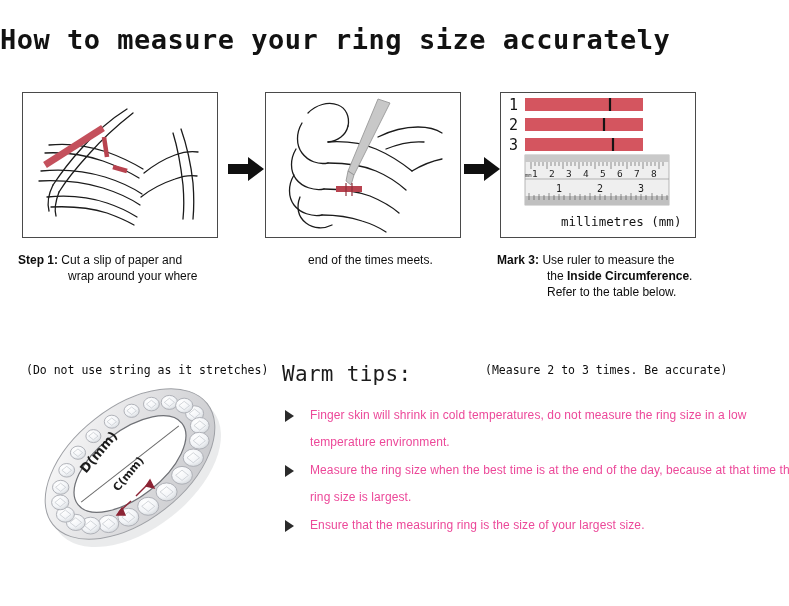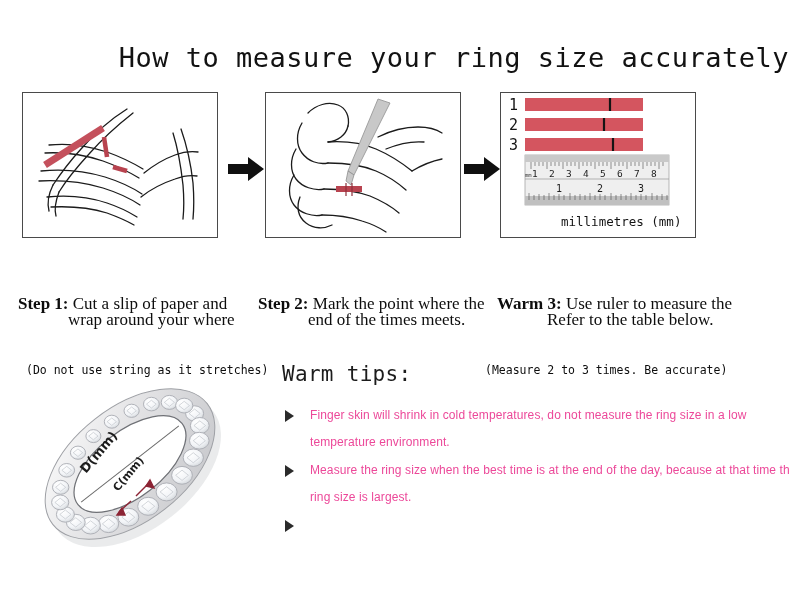--- a/index.html
+++ b/index.html
@@ -7,24 +7,24 @@
     width:789px;height:606px;
     background:#ffffff;
     font-family:"DejaVu Sans Mono","Liberation Mono",monospace;
     position:relative;overflow:hidden;
     -webkit-font-smoothing:antialiased;
   }
   .page{position:absolute;inset:0;}
 
   
   .title{
-    position:absolute;left:0;top:42px;width:789px;
-    text-align:right;
+    position:absolute;left:0;top:24px;width:789px;
+    text-align:left;
     font-family:"DejaVu Sans Mono","Liberation Mono",monospace;
-    font-size:27px;font-weight:400;letter-spacing:0.5px;
+    font-size:27px;font-weight:700;letter-spacing:0.5px;
     color:#121212;white-space:nowrap;
   }
 
   
   .panel{
     position:absolute;top:92px;height:146px;
     border:1.5px solid #4a4a4a;background:#fff;
     box-sizing:border-box;overflow:hidden;
   }
   #panel1{left:22px;width:196px;}
@@ -33,22 +33,22 @@
 
   .arrow{
     position:absolute;top:155px;width:40px;height:28px;
   }
   #arrow1{left:226px;}
   #arrow2{left:462px;}
 
   
   .cap{
     position:absolute;
-    font-family:Liberation Serif, serif;
-    font-size:17px;line-height:16px;color:#0d0d0d;margin-top:44px;
+    font-family:Liberation Sans, sans-serif;
+    font-size:12px;line-height:16px;color:#0d0d0d;
   }
   .cap b{font-weight:700;}
   .cap .ind{display:block;padding-left:50px;}
   #cap1{left:18px;top:252px;width:240px;}
   #cap2{left:258px;top:252px;width:240px;}
   #cap3{left:497px;top:252px;width:250px;}
 
   .note{
     position:absolute;
     font-family:"DejaVu Sans Mono","Liberation Mono",monospace;
@@ -273,28 +273,27 @@
   </div>
 
   <div class="cap" id="cap1">
     <span><b>Step 1:</b>
     <span>Cut a slip of paper and</span></span>
     <span class="ind">wrap around your where</span>
   </div>
   <div class="note" id="note1">(Do not use string as it stretches)</div>
 
   <div class="cap" id="cap2">
-    <span><b>Step 2:</b>
-    <span>Mark the point where the</span></span>
     <span class="ind">end of the times meets.</span>
   </div>
 
   <div class="cap" id="cap3">
-    <span><b>Warm 3:</b>
+    <span><b>Mark 3:</b>
     <span>Use ruler to measure the</span></span>
+    <span class="ind"><span>the </span><b>Inside Circumference</b><span>.</span></span>
     <span class="ind">Refer to the table below.</span>
   </div>
   <div class="note" id="note3">(Measure 2 to 3 times. Be accurate)</div>
 
   <div id="ring-figure">
     <svg width="236" height="232" viewBox="0 0 236 232">
       <defs>
         <linearGradient id="metal" x1="0" y1="0" x2="1" y2="1">
           <stop offset="0%" stop-color="#fdfdfd"></stop>
           <stop offset="45%" stop-color="#e2e2e4"></stop>
@@ -386,16 +385,17 @@
     <div class="tip">
       <span class="tri"></span>
       <span>Finger skin will shrink in cold temperatures, do not measure the ring size in a low temperature environment.</span>
     </div>
     <div class="tip">
       <span class="tri"></span>
       <span>Measure the ring size when the best time is at the end of the day, because at that time the ring size is largest.</span>
     </div>
     <div class="tip">
       <span class="tri"></span>
+      <span>Ensure that the measuring ring is the size of your largest size.</span>
     </div>
   </div>
 
 </div>
 
 </body></html>

